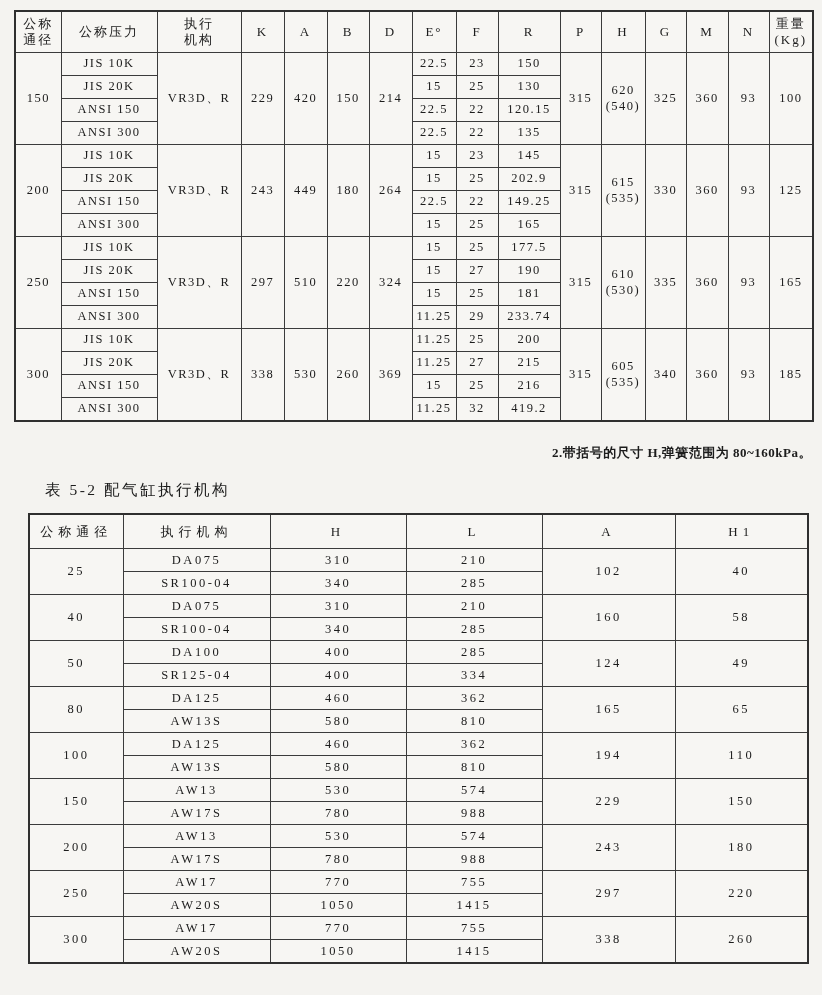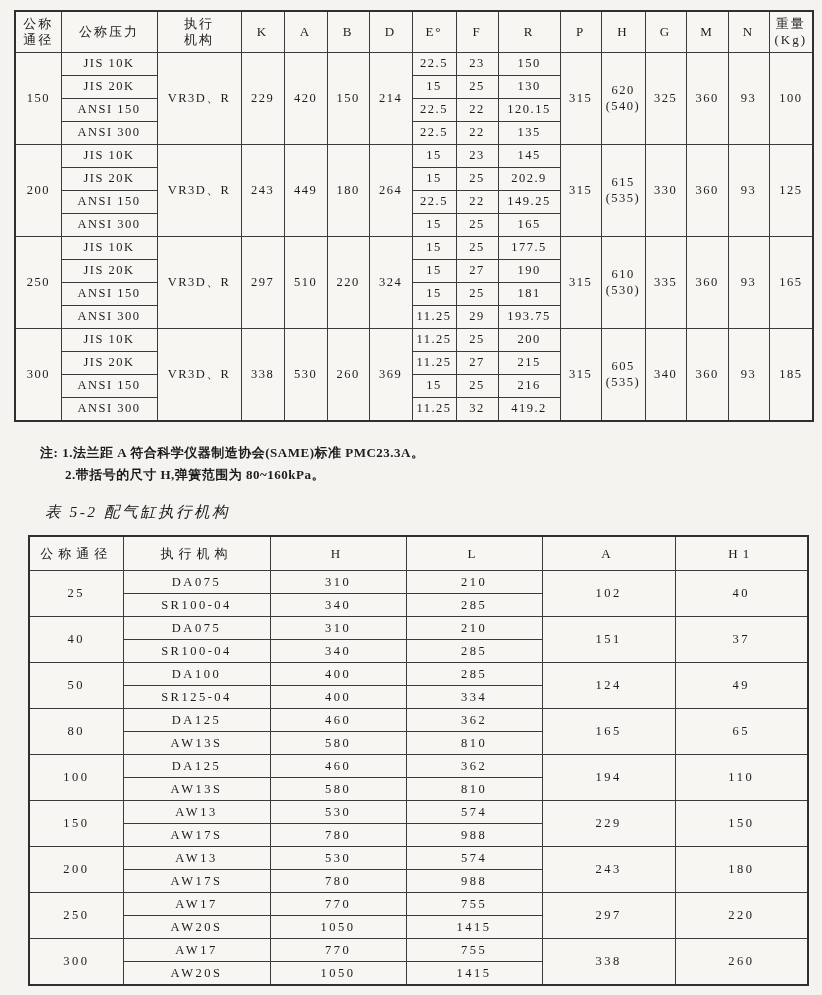--- a/index.html
+++ b/index.html
@@ -38,27 +38,26 @@
   .t1 tbody td { height:22px; }
   
   .notes {
     margin:20px 0 0 26px;
     font-weight:bold;
     font-size:13px;
     line-height:1.7;
     letter-spacing:0.5px;
   }
   .note-line { white-space:nowrap; }
-  .note-line.indent { padding-left:25px; }
+  .note-line.indent { padding-left:25px;text-align:right; }
   .note-label { margin-right:4px; }
   
   .t2-title {
     margin:16px 0 0 31px;
     font-size:15.5px;
-    font-style:italic;
     letter-spacing:2.5px;
   }
   
   .t2 { width:780px; margin:12px 0 0 14px; border:2px solid #2f2f2f; }
   .t2 th, .t2 td {
     border:1px solid #3b3b3b;
     text-align:center; vertical-align:middle;
     padding:0 1px;
     font-size:12.5px;
     letter-spacing:2.5px;
@@ -218,21 +217,21 @@
         <tr>
           <td>ANSI 150</td>
           <td>15</td>
           <td>25</td>
           <td>181</td>
         </tr>
         <tr>
           <td>ANSI 300</td>
           <td>11.25</td>
           <td>29</td>
-          <td>193.75</td>
+          <td>233.74</td>
         </tr>
         <tr>
           <td rowspan="4">300</td>
           <td>JIS 10K</td>
           <td rowspan="4">VR3D、R</td>
           <td rowspan="4">338</td>
           <td rowspan="4">530</td>
           <td rowspan="4">260</td>
           <td rowspan="4">369</td>
           <td>11.25</td>
@@ -261,21 +260,20 @@
         <tr>
           <td>ANSI 300</td>
           <td>11.25</td>
           <td>32</td>
           <td>419.2</td>
         </tr>
       </tbody>
   </table>
 
   <div class="notes">
-    <div class="note-line"><span class="note-label">注:</span><span>1.法兰距 A 符合科学仪器制造协会(SAME)标准 PMC23.3A。</span></div>
     <div class="note-line indent"><span>2.带括号的尺寸 H,弹簧范围为 80~160kPa。</span></div>
   </div>
 
   <div class="t2-title">表 5-2  配气缸执行机构</div>
 
   <table class="t2">
     <colgroup>
       <col style="width:94px">
         <col style="width:147px">
         <col style="width:136px">
@@ -305,22 +303,22 @@
         <tr>
           <td>SR100-04</td>
           <td>340</td>
           <td>285</td>
         </tr>
         <tr>
           <td rowspan="2">40</td>
           <td>DA075</td>
           <td>310</td>
           <td>210</td>
-          <td rowspan="2">151</td>
-          <td rowspan="2">37</td>
+          <td rowspan="2">160</td>
+          <td rowspan="2">58</td>
         </tr>
         <tr>
           <td>SR100-04</td>
           <td>340</td>
           <td>285</td>
         </tr>
         <tr>
           <td rowspan="2">50</td>
           <td>DA100</td>
           <td>400</td>

